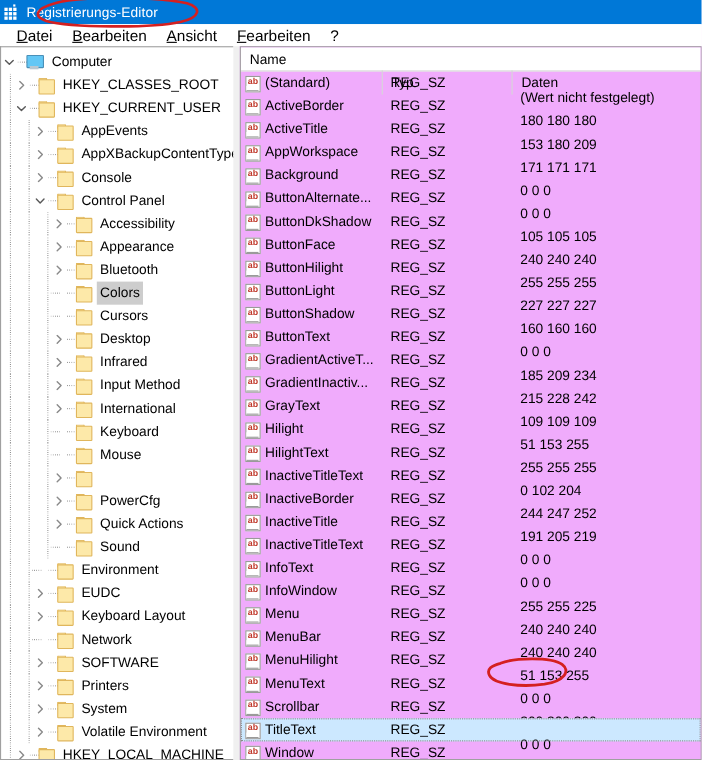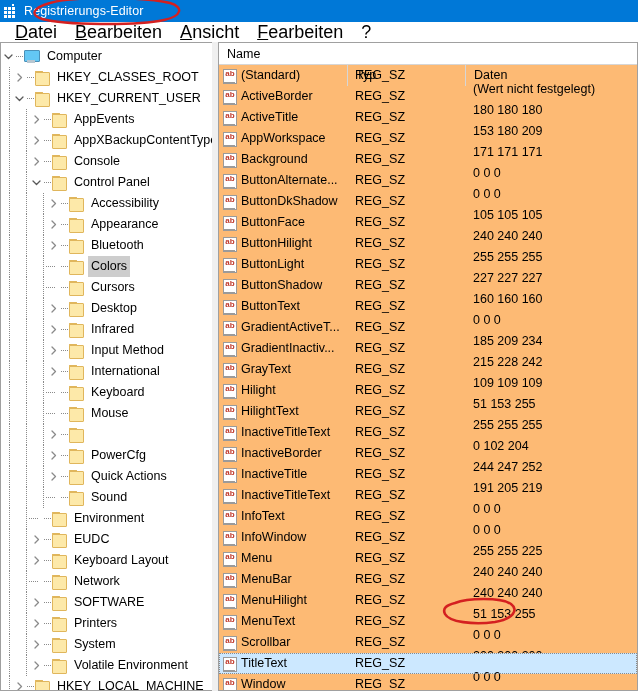--- a/index.html
+++ b/index.html
@@ -24,33 +24,33 @@
   .app-icon i.s4{left:0;top:7px;} .app-icon i.s5{left:4px;top:7px;} .app-icon i.s6{left:8px;top:7px;}
   .app-icon i.s7{left:0;top:11px;} .app-icon i.s8{left:4px;top:11px;} .app-icon i.s9{left:8px;top:11px;}
   .app-icon i.s0{left:8px;top:0px;width:2px;height:2px;}
   .title-text{color:#fff;font-size:12.5px;letter-spacing:.1px;}
 
   
   .menubar{
     height:20px;background:#fff;display:flex;align-items:center;
     padding-left:6px;box-sizing:border-box;border-bottom:0;
   }
-  .menu-item{padding:0 9px;font-size:18px;color:#000;line-height:20px;cursor:default;white-space:nowrap;}
+  .menu-item{padding:0 9px;font-size:14px;color:#000;line-height:20px;cursor:default;white-space:nowrap;}
   .menu-item u{text-decoration:underline;}
 
   
   .panes{position:absolute;left:0;top:42px;right:0;bottom:0;display:flex;}
   .tree-pane{
     width:212px;box-sizing:border-box;background:#fff;
     border:1px solid #a0a0a0;border-right:0;
     overflow:hidden;position:relative;
   }
   .splitter{width:6px;background:#f0f0f0;flex:0 0 auto;}
   .list-pane{
-    flex:1 1 auto;box-sizing:border-box;background:#fdba74;
+    flex:1 1 auto;box-sizing:border-box;background:#f0abfc;
     border:1px solid #a0a0a0;overflow:hidden;position:relative;
   }
 
   
   .tree{padding:3px 0 0 0;}
   .trow{height:21px;display:flex;align-items:center;white-space:nowrap;cursor:default;position:relative;}
   .tree-indent{flex:0 0 auto;height:21px;position:relative;}
   .twist{
     width:15px;height:21px;flex:0 0 auto;position:relative;
   }

